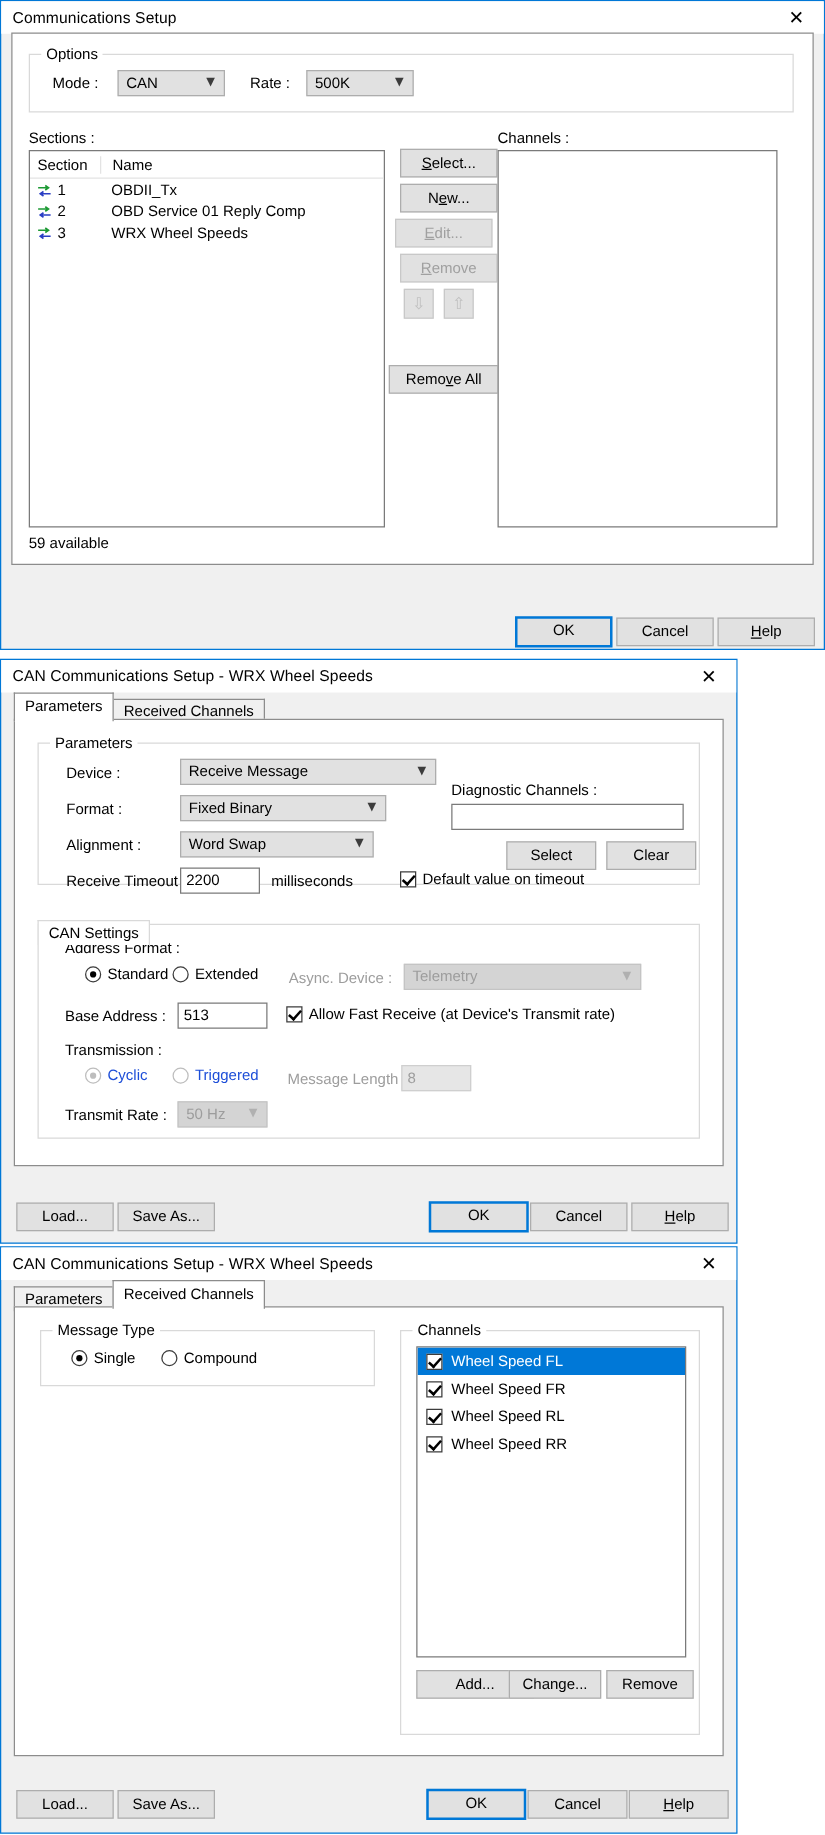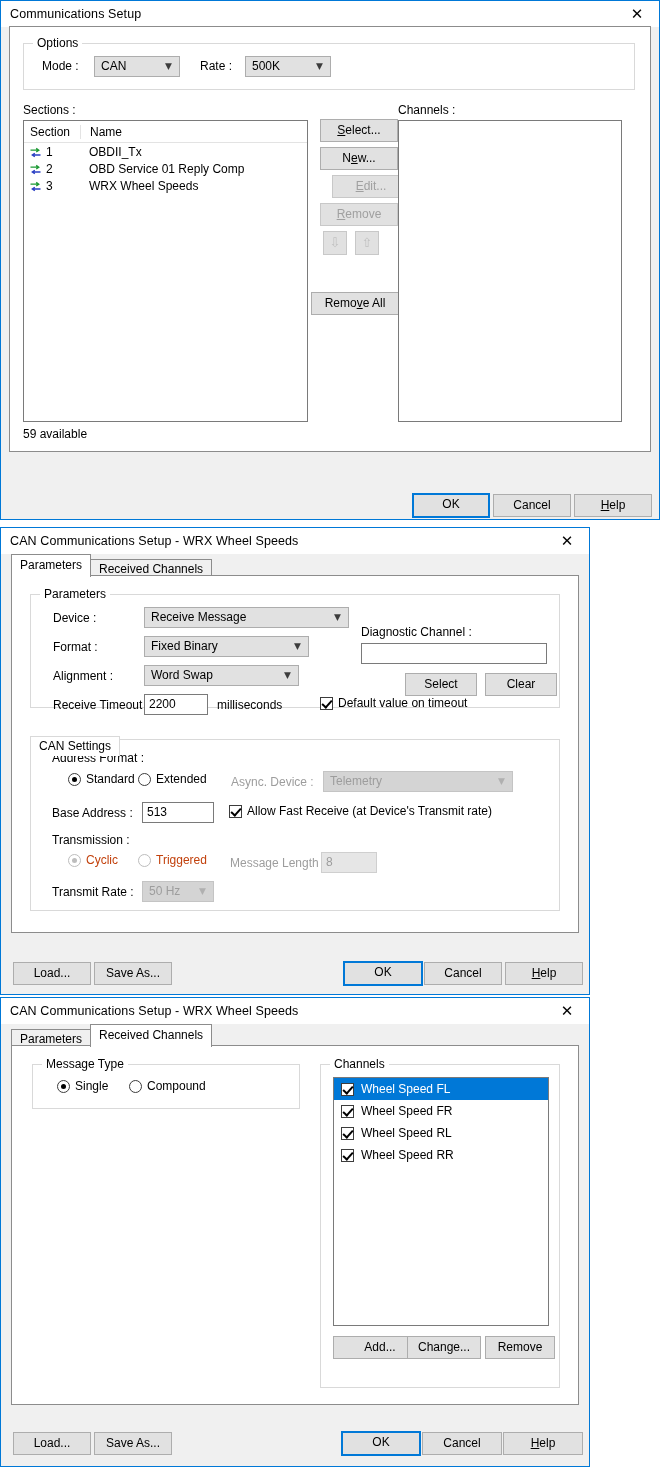--- a/index.html
+++ b/index.html
@@ -114,21 +114,21 @@
     border:1px solid #3c3c3c;border-radius:50%;background:#fff;
     box-sizing:border-box;vertical-align:middle;
   }
   .rd.on::after{
     content:"";position:absolute;left:3px;top:3px;width:5px;height:5px;
     border-radius:50%;background:#000;
   }
   .rd.dis{border-color:#bdbdbd;}
   .rd.dis.on::after{background:#bdbdbd;}
   .ctl{position:absolute;display:flex;align-items:center;gap:5px;font-size:12px;white-space:nowrap;}
-  .ctl.dis{color:#c2410c;}
+  .ctl.dis{color:#1d4ed8;}
   
   .innertabstrip{position:absolute;height:20px;}
   .innertab{
     display:inline-block;height:20px;line-height:18px;padding:0 8px;
     border:1px solid #d9d9d9;border-bottom:none;background:#ffffff;
     font-size:12px;box-sizing:border-box;position:relative;z-index:2;margin-top:16px;
   }
   .innerpanel{
     position:absolute;border:1px solid #d9d9d9;box-sizing:border-box;background:#fff;
   }
@@ -207,21 +207,21 @@
       </div>
     </div>
     <span class="lbl" style="left:13px;top:400px;">59 available</span>
 
     <div class="btn" style="left:310px;top:92px;width:78px;">
       <u>S</u><span>elect...</span>
     </div>
     <div class="btn" style="left:310px;top:120px;width:78px;">
       N<u>e</u><span>w...</span>
     </div>
-    <div class="btn dis" style="left:322px;top:148px;width:78px;">
+    <div class="btn dis" style="left:306px;top:148px;width:78px;">
       <u>E</u><span>dit...</span>
     </div>
     <div class="btn dis" style="left:310px;top:176px;width:78px;">
       <u>R</u><span>emove</span>
     </div>
     <div class="btn dis" style="left:313px;top:204px;width:24px;height:24px;line-height:22px;">
       <span style="color:#c0c0c0;font-size:13px;">⇩</span>
     </div>
     <div class="btn dis" style="left:345px;top:204px;width:24px;height:24px;line-height:22px;">
       <span style="color:#c0c0c0;font-size:13px;">⇧</span>
@@ -274,21 +274,21 @@
       <span class="lbl" style="left:22px;top:74px;">Alignment :</span>
       <div class="combo" style="left:113px;top:70px;width:155px;">
         <span>Word Swap</span>
         <span class="arw">▼</span>
       </div>
 
       <span class="lbl" style="left:22px;top:103px;">Receive Timeout :</span>
       <div class="tbox" style="left:113px;top:99px;width:64px;">2200</div>
       <span class="lbl" style="left:186px;top:103px;">milliseconds</span>
 
-      <span class="lbl" style="left:330px;top:30px;">Diagnostic Channel :</span>
+      <span class="lbl" style="left:330px;top:30px;">Diagnostic Channels :</span>
       <div class="tbox" style="left:330px;top:48px;width:186px;"></div>
       <div class="btn" style="left:374px;top:78px;width:72px;">Select</div>
       <div class="btn" style="left:454px;top:78px;width:72px;">Clear</div>
 
       <div class="ctl" style="left:289px;top:101px;">
         <span class="cb chk"></span>
         <span>Default value on timeout</span>
       </div>
     </div>
 

